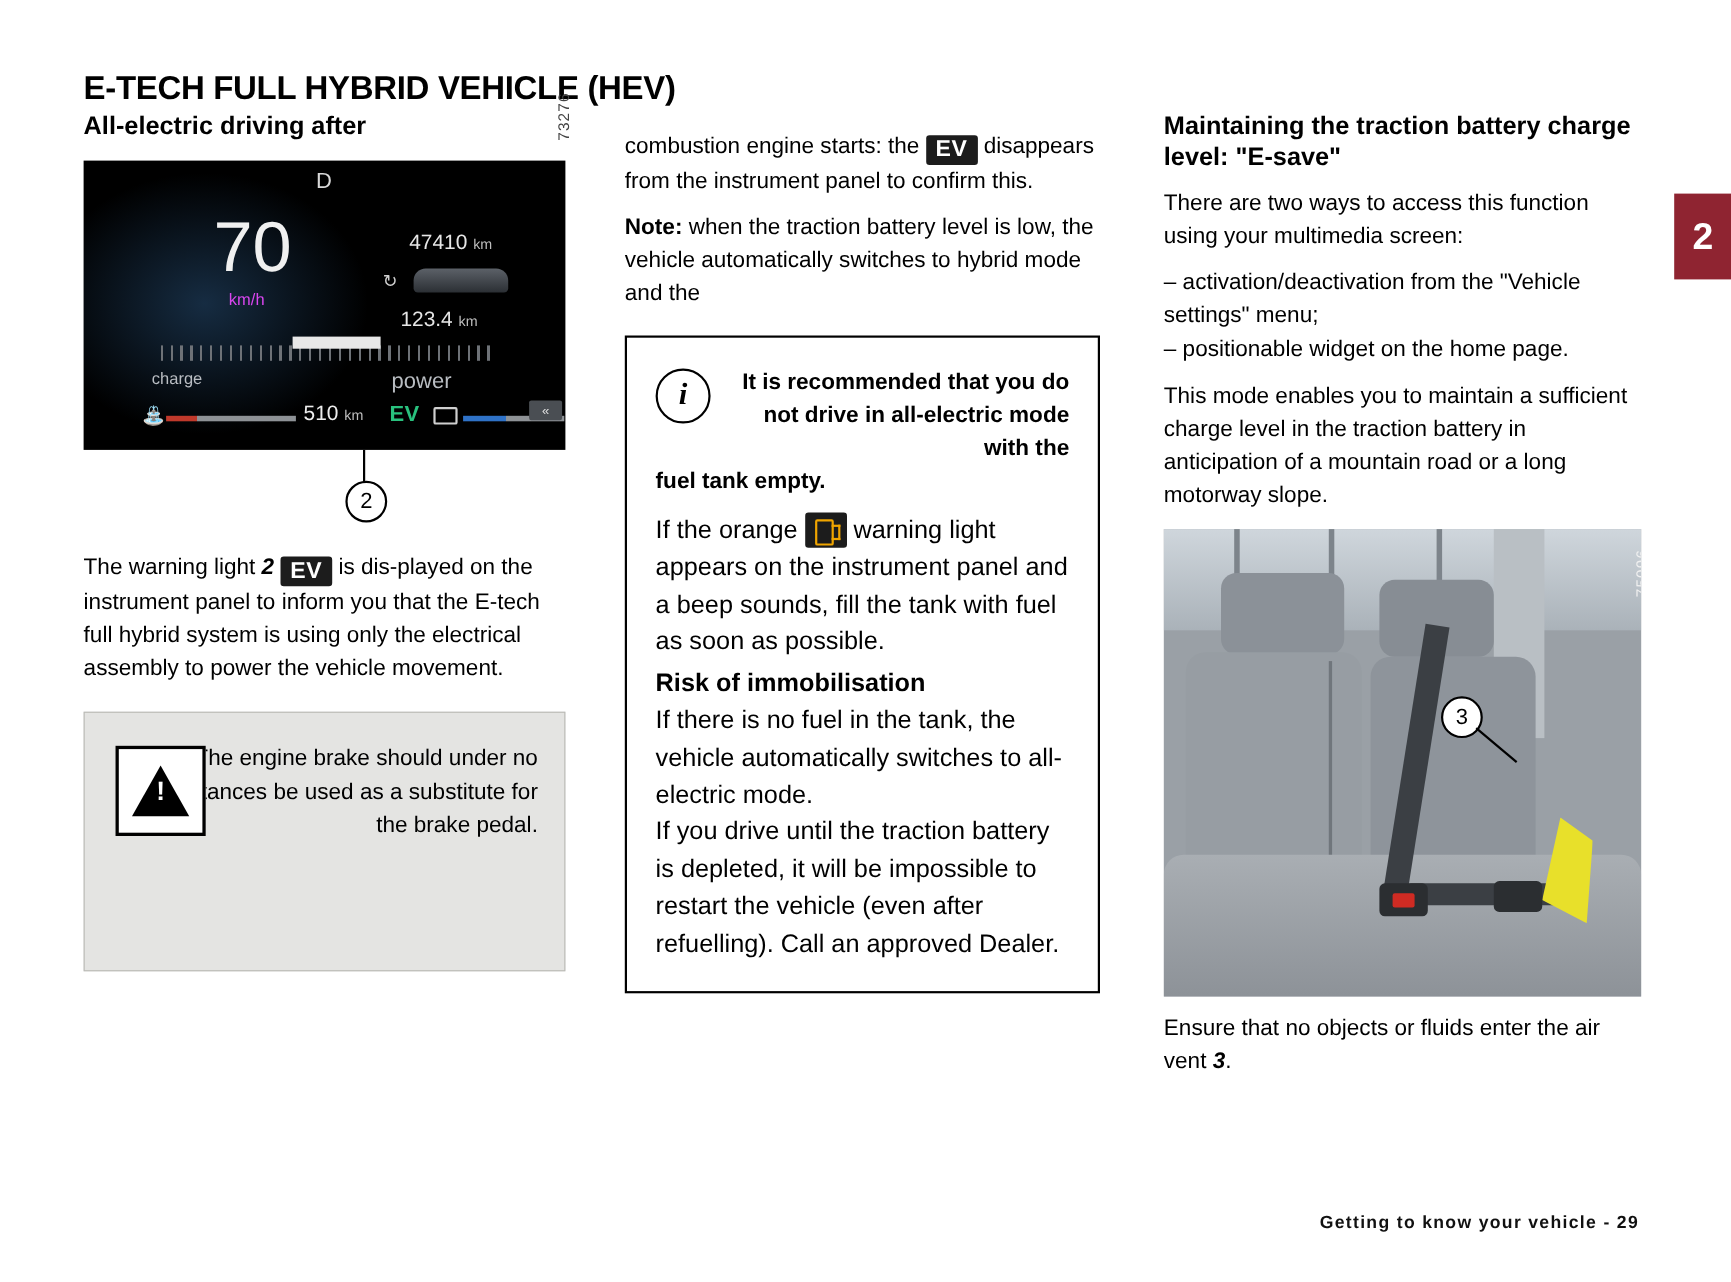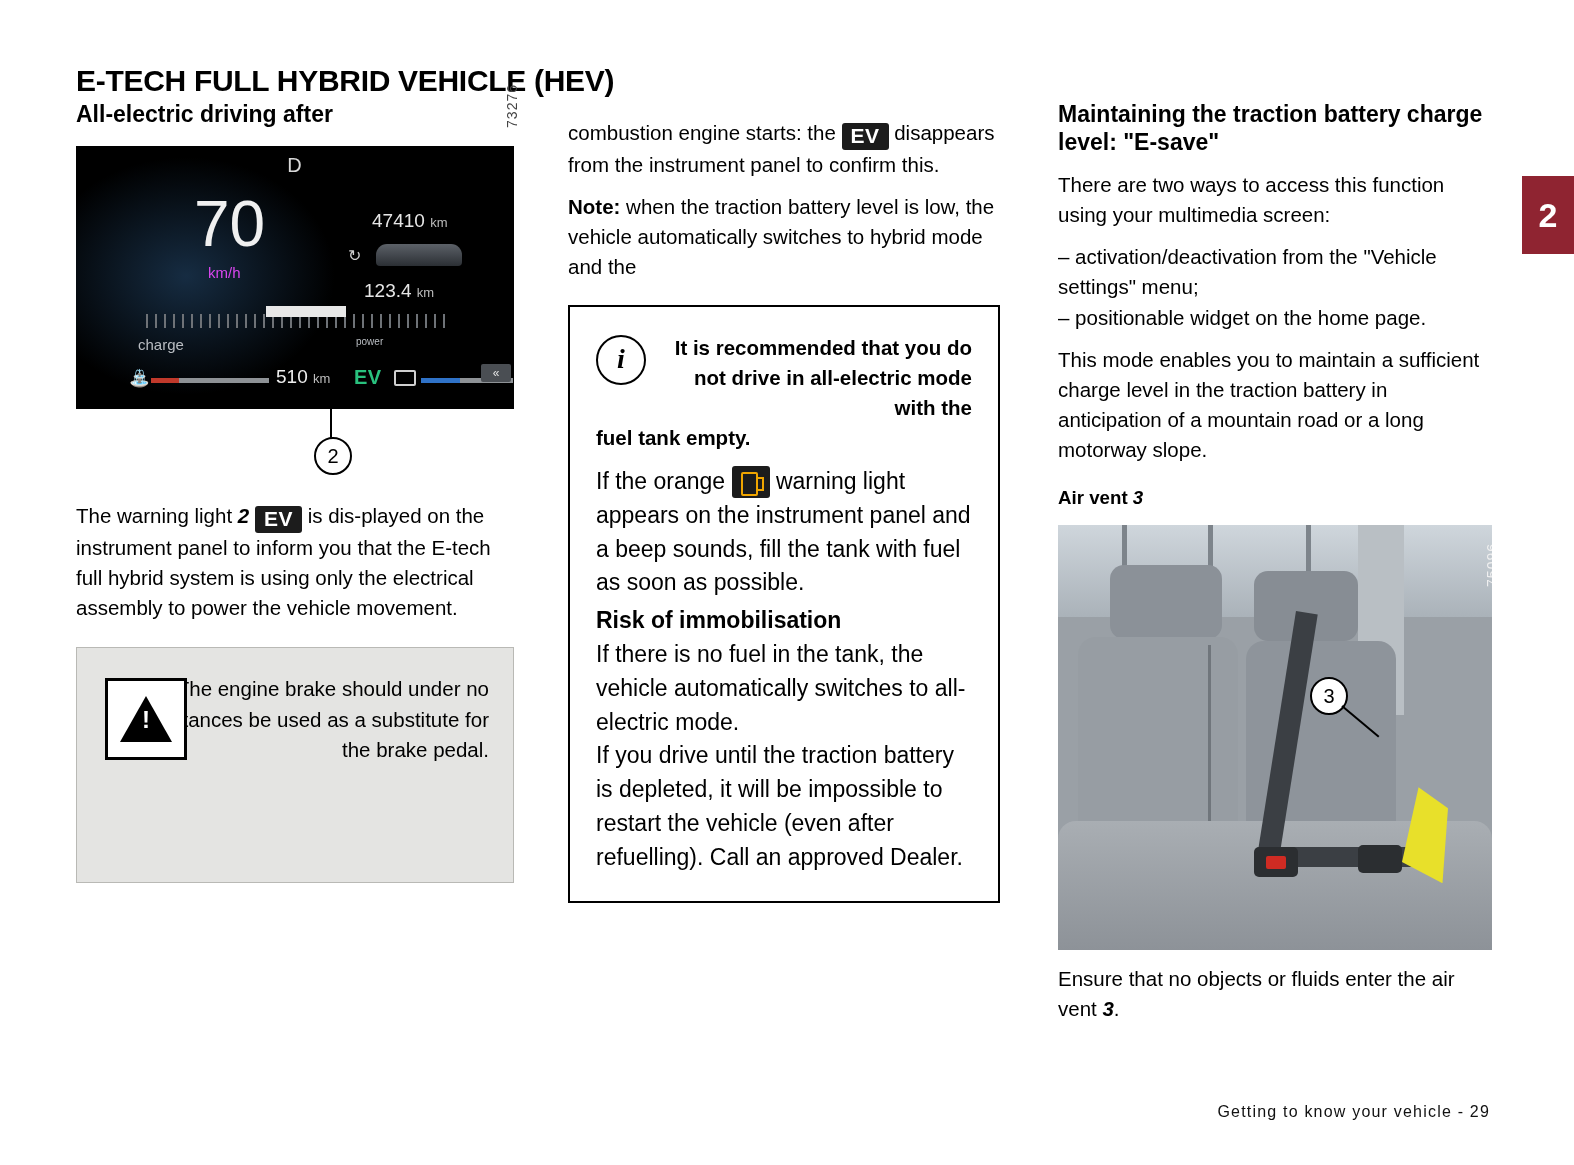--- a/index.html
+++ b/index.html
@@ -128,21 +128,21 @@
     background: repeating-linear-gradient(90deg,#6e7277 0 2px, transparent 2px 9px);
   }
   #cluster .gauge-box {
     position: absolute; left: 190px; top: 160px; width: 80px; height: 11px;
     background: #e8e8e8;
   }
   #cluster .lbl-charge {
     position: absolute; left: 62px; top: 190px; color: #b9bdc2; font-size: 15px;
   }
   #cluster .lbl-power {
-    position: absolute; left: 280px; top: 190px; color: #b9bdc2; font-size: 10px;
+    position: absolute; left: 280px; top: 190px; color: #b9bdc2; font-size: 20px;
   }
   #cluster .fuel-icon {
     position: absolute; left: 53px; top: 222px; color: #dcdcdc; font-size: 17px;
   }
   #cluster .fuel-bar {
     position: absolute; left: 75px; top: 232px; width: 118px; height: 5px;
     background: linear-gradient(90deg,#c0392b 0 24%, #8e9296 24% 100%);
   }
   #cluster .range {
     position: absolute; left: 200px; top: 220px; color: #ededed; font-size: 19px;
@@ -370,21 +370,21 @@
     width: 48px; height: 2px; background: #000;
     transform: rotate(40deg); transform-origin: left center;
   }
 
   
   #footer {
     position: absolute;
     right: 84px;
     bottom: 44px;
     font-size: 16px;
-    font-weight: normal;
+    font-weight: bold;
     letter-spacing: 1.2px;
     color: #111;
   }
   .dash-item { margin: 0; font-size: 20.5px; line-height: 1.47; }
 </style>
 </head>
 <body>
 
 <div id="page">
 
@@ -481,23 +481,20 @@
   <div class="col" id="col-3">
     <h2 class="section-heading">Maintaining the traction battery charge level: "E-save"</h2>
 
     <p class="body">There are two ways to access this function using your multimedia screen:</p>
 
     <p class="dash-item">–  activation/deactivation from the "Vehicle settings" menu;</p>
     <p class="dash-item" style="margin-bottom:12px">–  positionable widget on the home page.</p>
 
     <p class="body">This mode enables you to maintain a sufficient charge level in the traction battery in anticipation of a mountain road or a long motorway slope.</p>
 
-    <h3 class="section-heading" style="margin-top:22px;margin-bottom:6px">
-      <span>Air vent </span><i>3</i>
-    </h3>
 
     <div id="fig-seat-wrap">
       <div id="fig-seat">
         <div class="window">
           <div class="mullion" style="left:64px"></div>
           <div class="mullion" style="left:150px"></div>
           <div class="mullion" style="left:248px"></div>
         </div>
         <div class="pillar"></div>
         <div class="headrest-l"></div>

